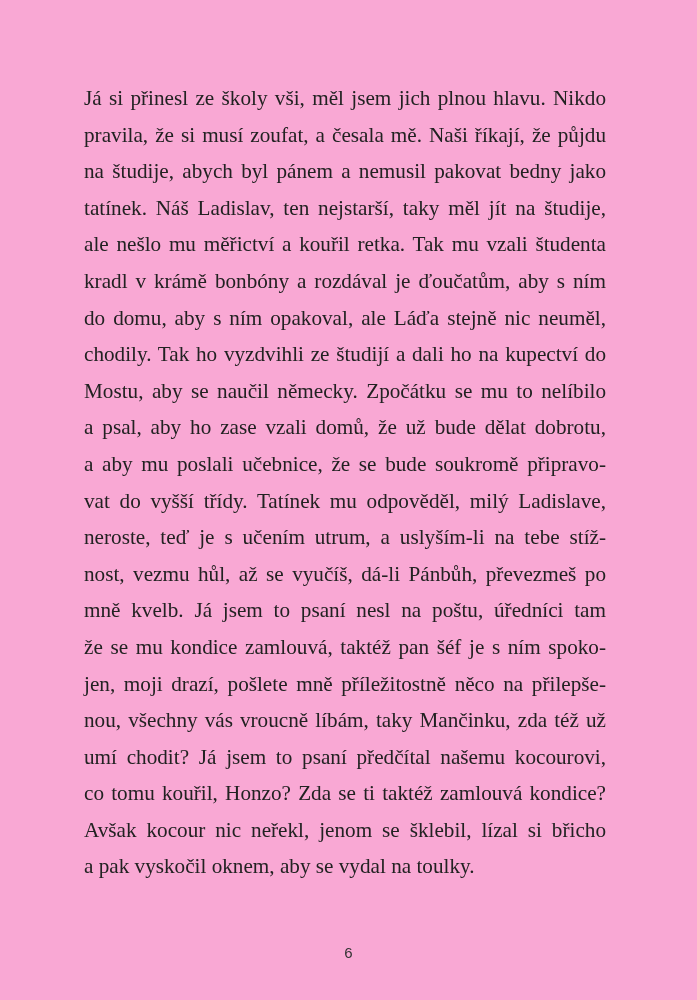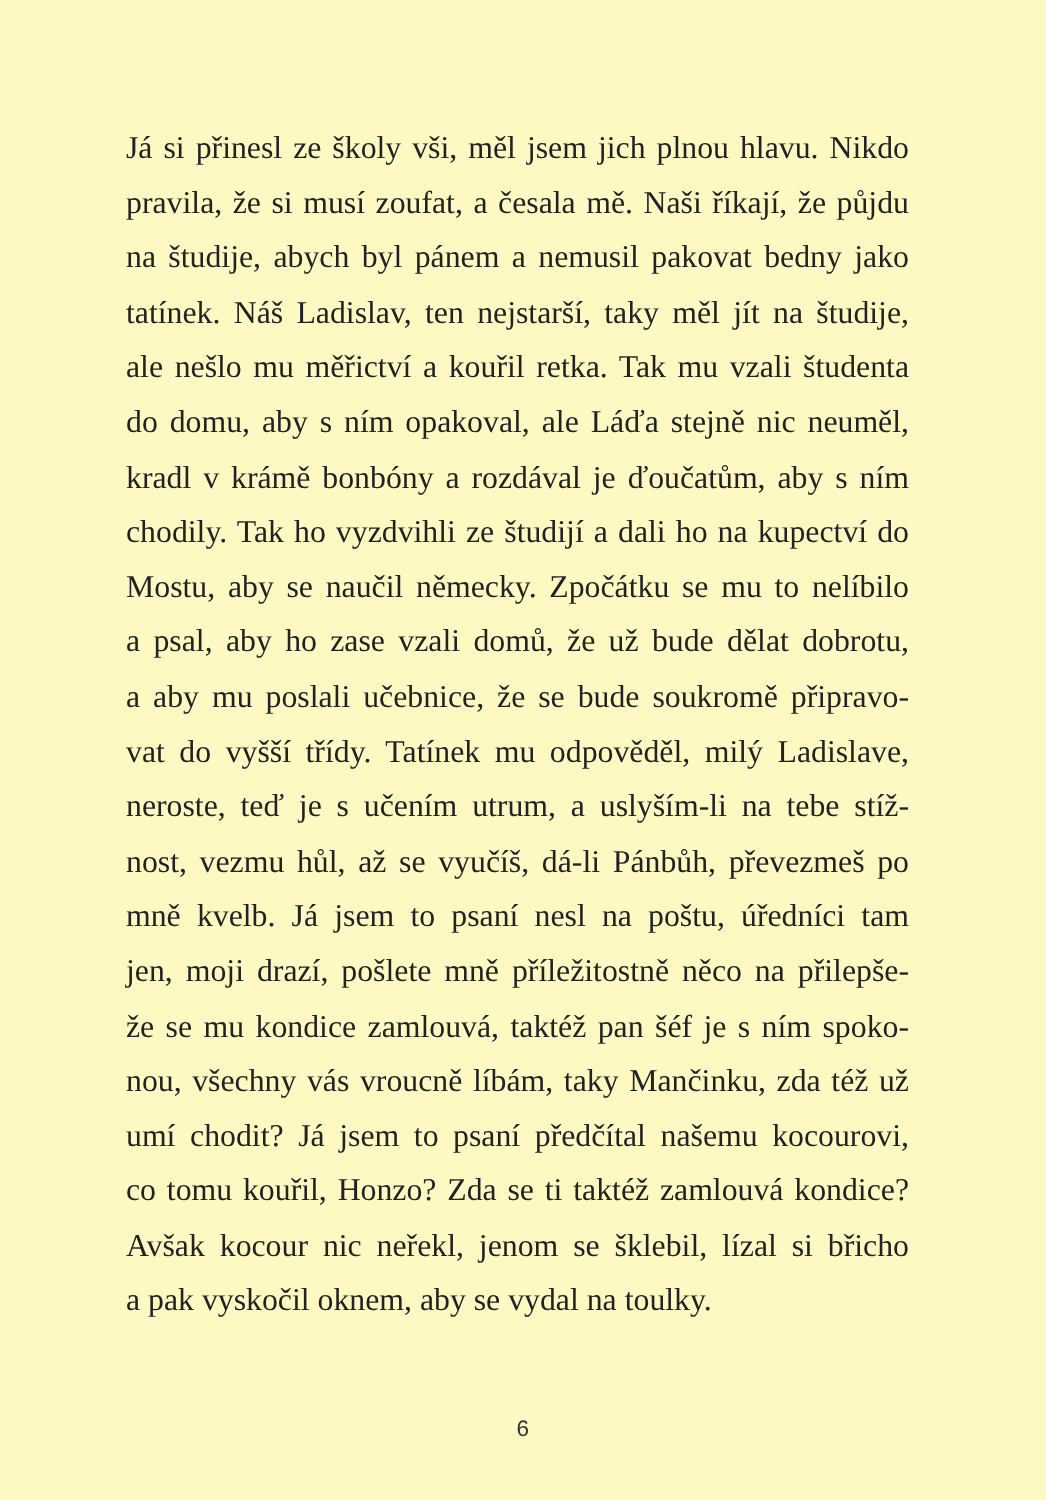--- a/index.html
+++ b/index.html
@@ -12,21 +12,21 @@
       height: 1000px;
       position: relative;
       overflow: hidden;
     }
     .page {
       position: absolute;
       left: 0;
       top: 0;
       width: 697px;
       height: 1000px;
-      background: #fef9c3;
+      background: #f9a8d4;
     }
     .text-block {
       position: absolute;
       left: 84px;
       top: 80px;
       width: 522px;
       font-family: "Liberation Serif", "DejaVu Serif", serif;
       font-size: 21.2px;
       line-height: 36.6px;
       color: #222222;
@@ -56,32 +56,32 @@
 <body>
 
 <div class="page">
   <div class="text-block">
 
     <span class="line">Já si přinesl ze školy vši, měl jsem jich plnou hlavu. Nikdo</span>
     <span class="line">pravila, že si musí zoufat, a česala mě. Naši říkají, že půjdu</span>
     <span class="line">na študije, abych byl pánem a nemusil pakovat bedny jako</span>
     <span class="line">tatínek. Náš Ladislav, ten nejstarší, taky měl jít na študije,</span>
     <span class="line">ale nešlo mu měřictví a kouřil retka. Tak mu vzali študenta</span>
+    <span class="line">kradl v krámě bonbóny a rozdával je ďoučatům, aby s ním</span>
     <span class="line">do domu, aby s ním opakoval, ale Láďa stejně nic neuměl,</span>
-    <span class="line">kradl v krámě bonbóny a rozdával je ďoučatům, aby s ním</span>
     <span class="line">chodily. Tak ho vyzdvihli ze študijí a dali ho na kupectví do</span>
     <span class="line">Mostu, aby se naučil německy. Zpočátku se mu to nelíbilo</span>
     <span class="line">a psal, aby ho zase vzali domů, že už bude dělat dobrotu,</span>
     <span class="line">a aby mu poslali učebnice, že se bude soukromě připravo-</span>
     <span class="line">vat do vyšší třídy. Tatínek mu odpověděl, milý Ladislave,</span>
     <span class="line">neroste, teď je s učením utrum, a uslyším-li na tebe stíž-</span>
     <span class="line">nost, vezmu hůl, až se vyučíš, dá-li Pánbůh, převezmeš po</span>
     <span class="line">mně kvelb. Já jsem to psaní nesl na poštu, úředníci tam</span>
+    <span class="line">že se mu kondice zamlouvá, taktéž pan šéf je s ním spoko-</span>
     <span class="line">jen, moji drazí, pošlete mně příležitostně něco na přilepše-</span>
-    <span class="line">že se mu kondice zamlouvá, taktéž pan šéf je s ním spoko-</span>
     <span class="line">nou, všechny vás vroucně líbám, taky Mančinku, zda též už</span>
     <span class="line">umí chodit? Já jsem to psaní předčítal našemu kocourovi,</span>
     <span class="line">co tomu kouřil, Honzo? Zda se ti taktéž zamlouvá kondice?</span>
     <span class="line">Avšak kocour nic neřekl, jenom se šklebil, lízal si břicho</span>
     <span class="line last">a pak vyskočil oknem, aby se vydal na toulky.</span>
 
   </div>
 
   <div class="page-number">6</div>
 </div>

